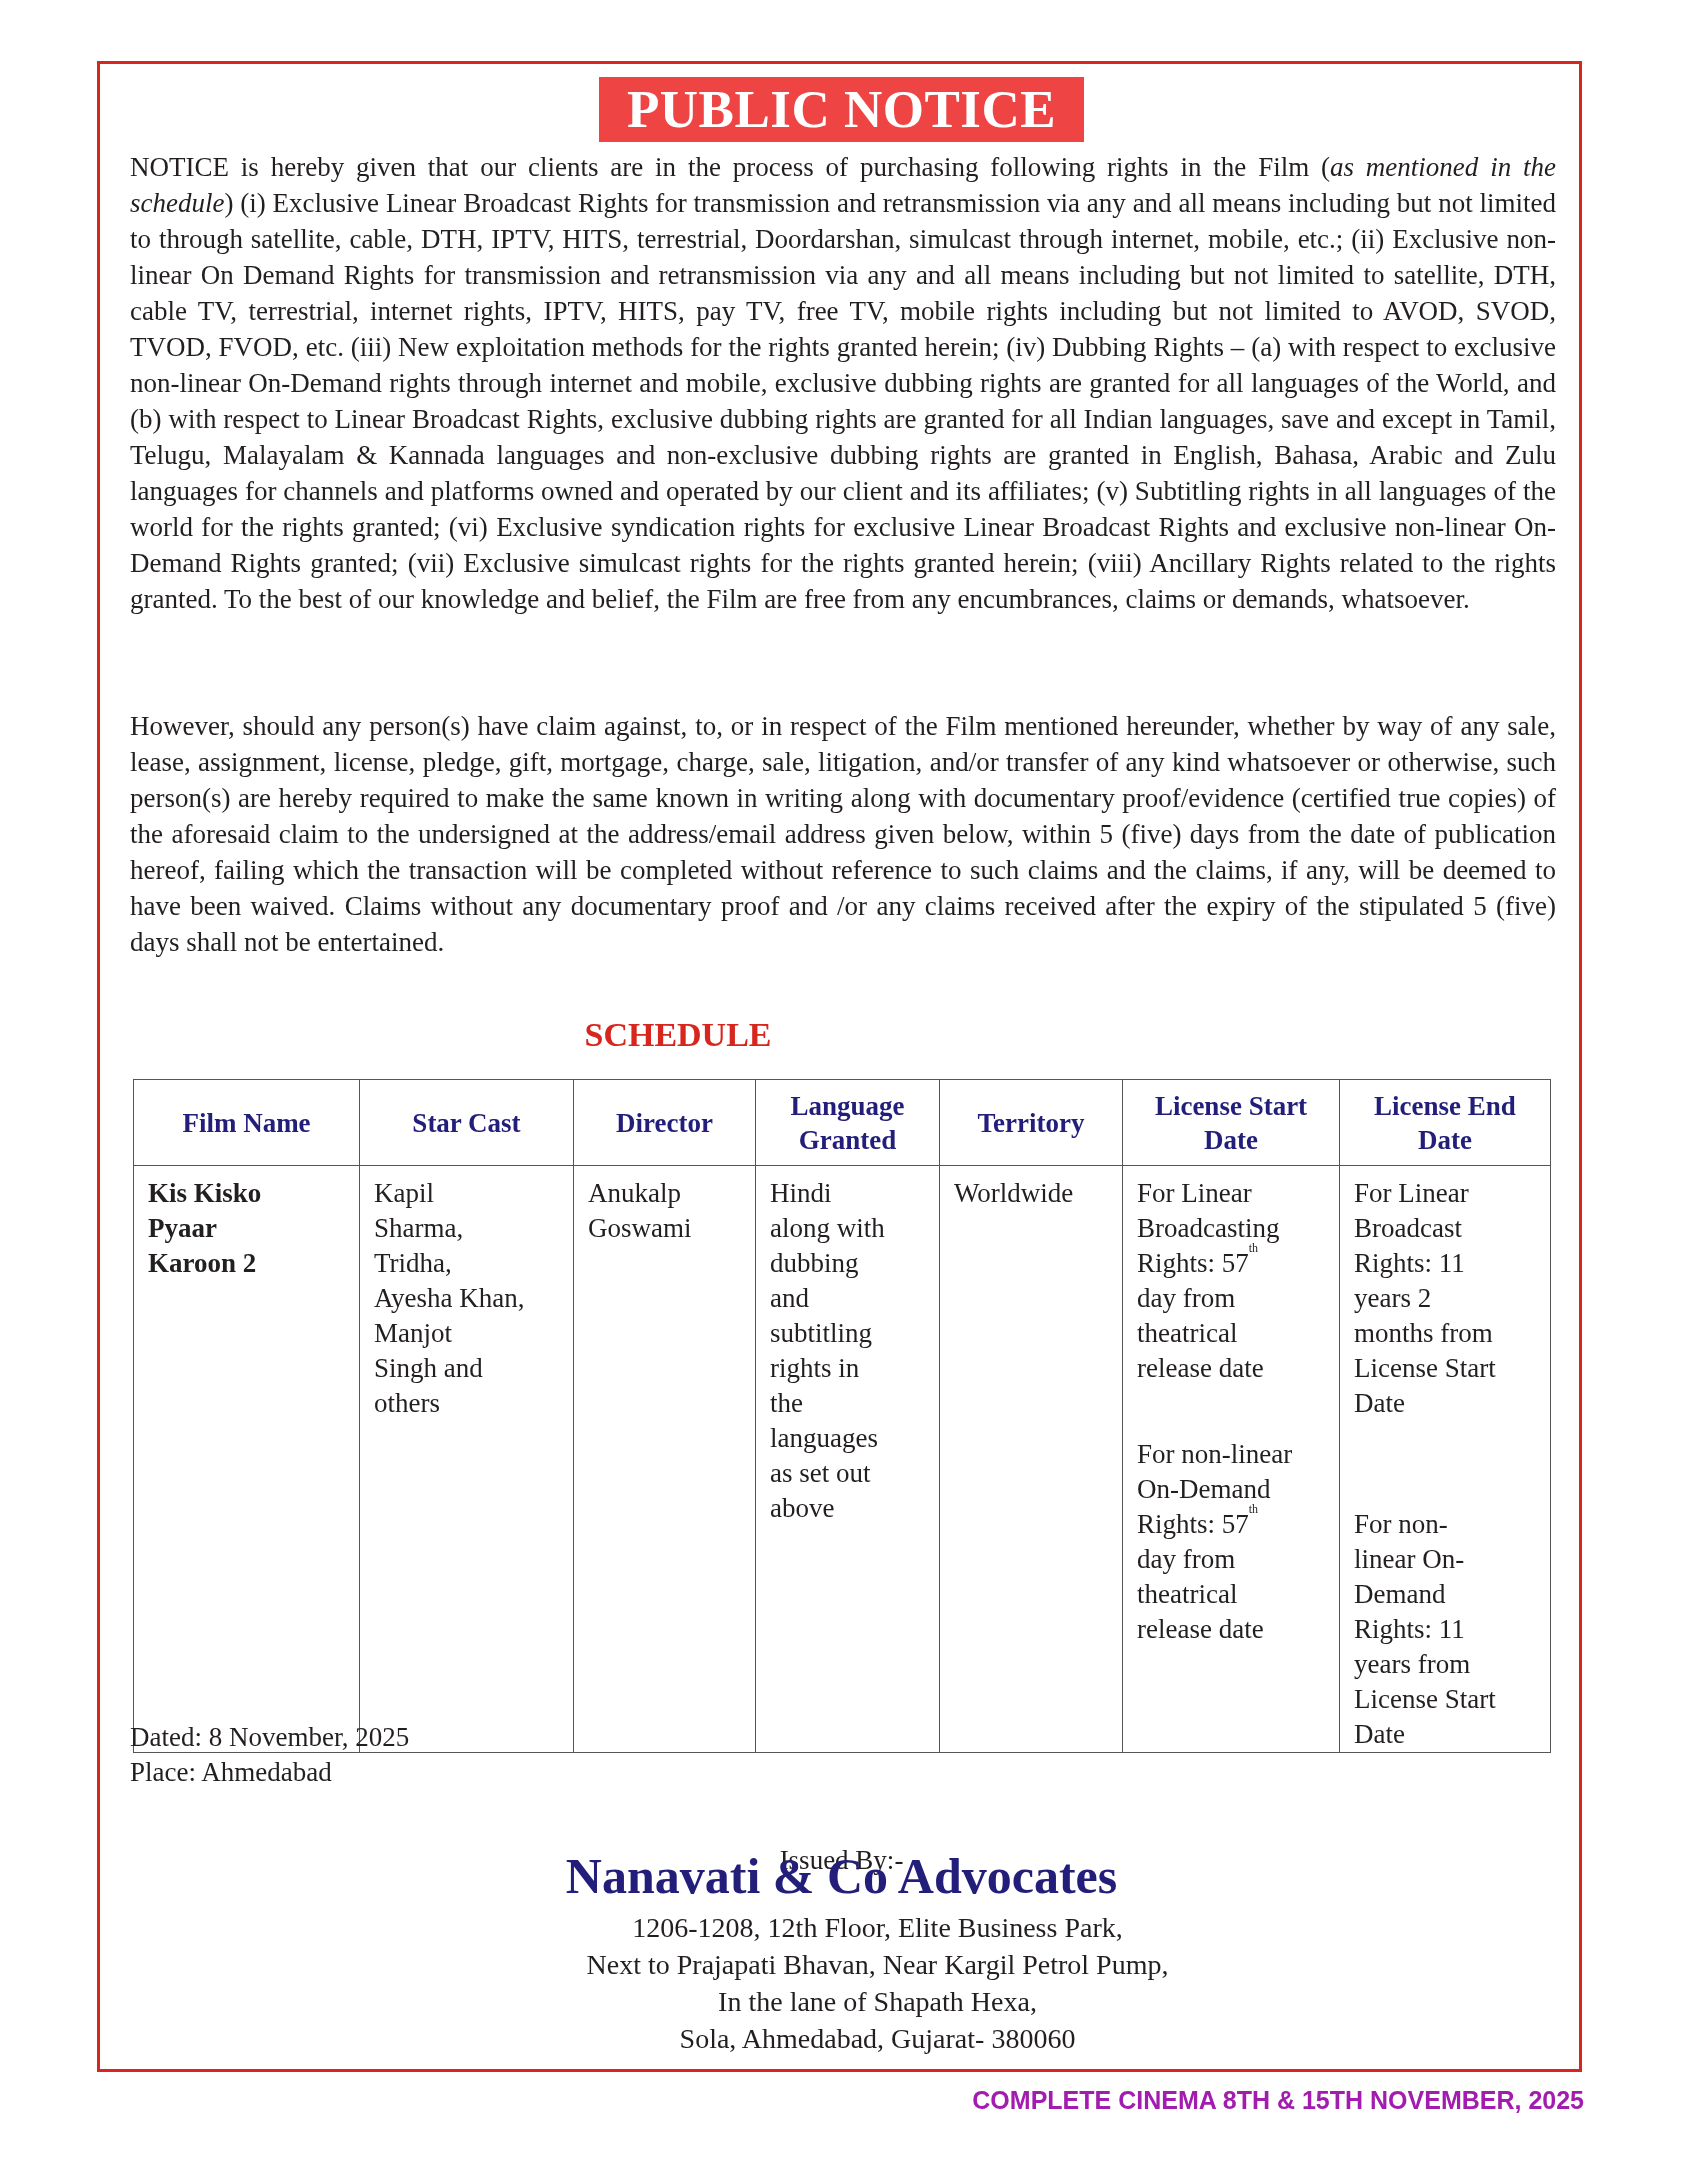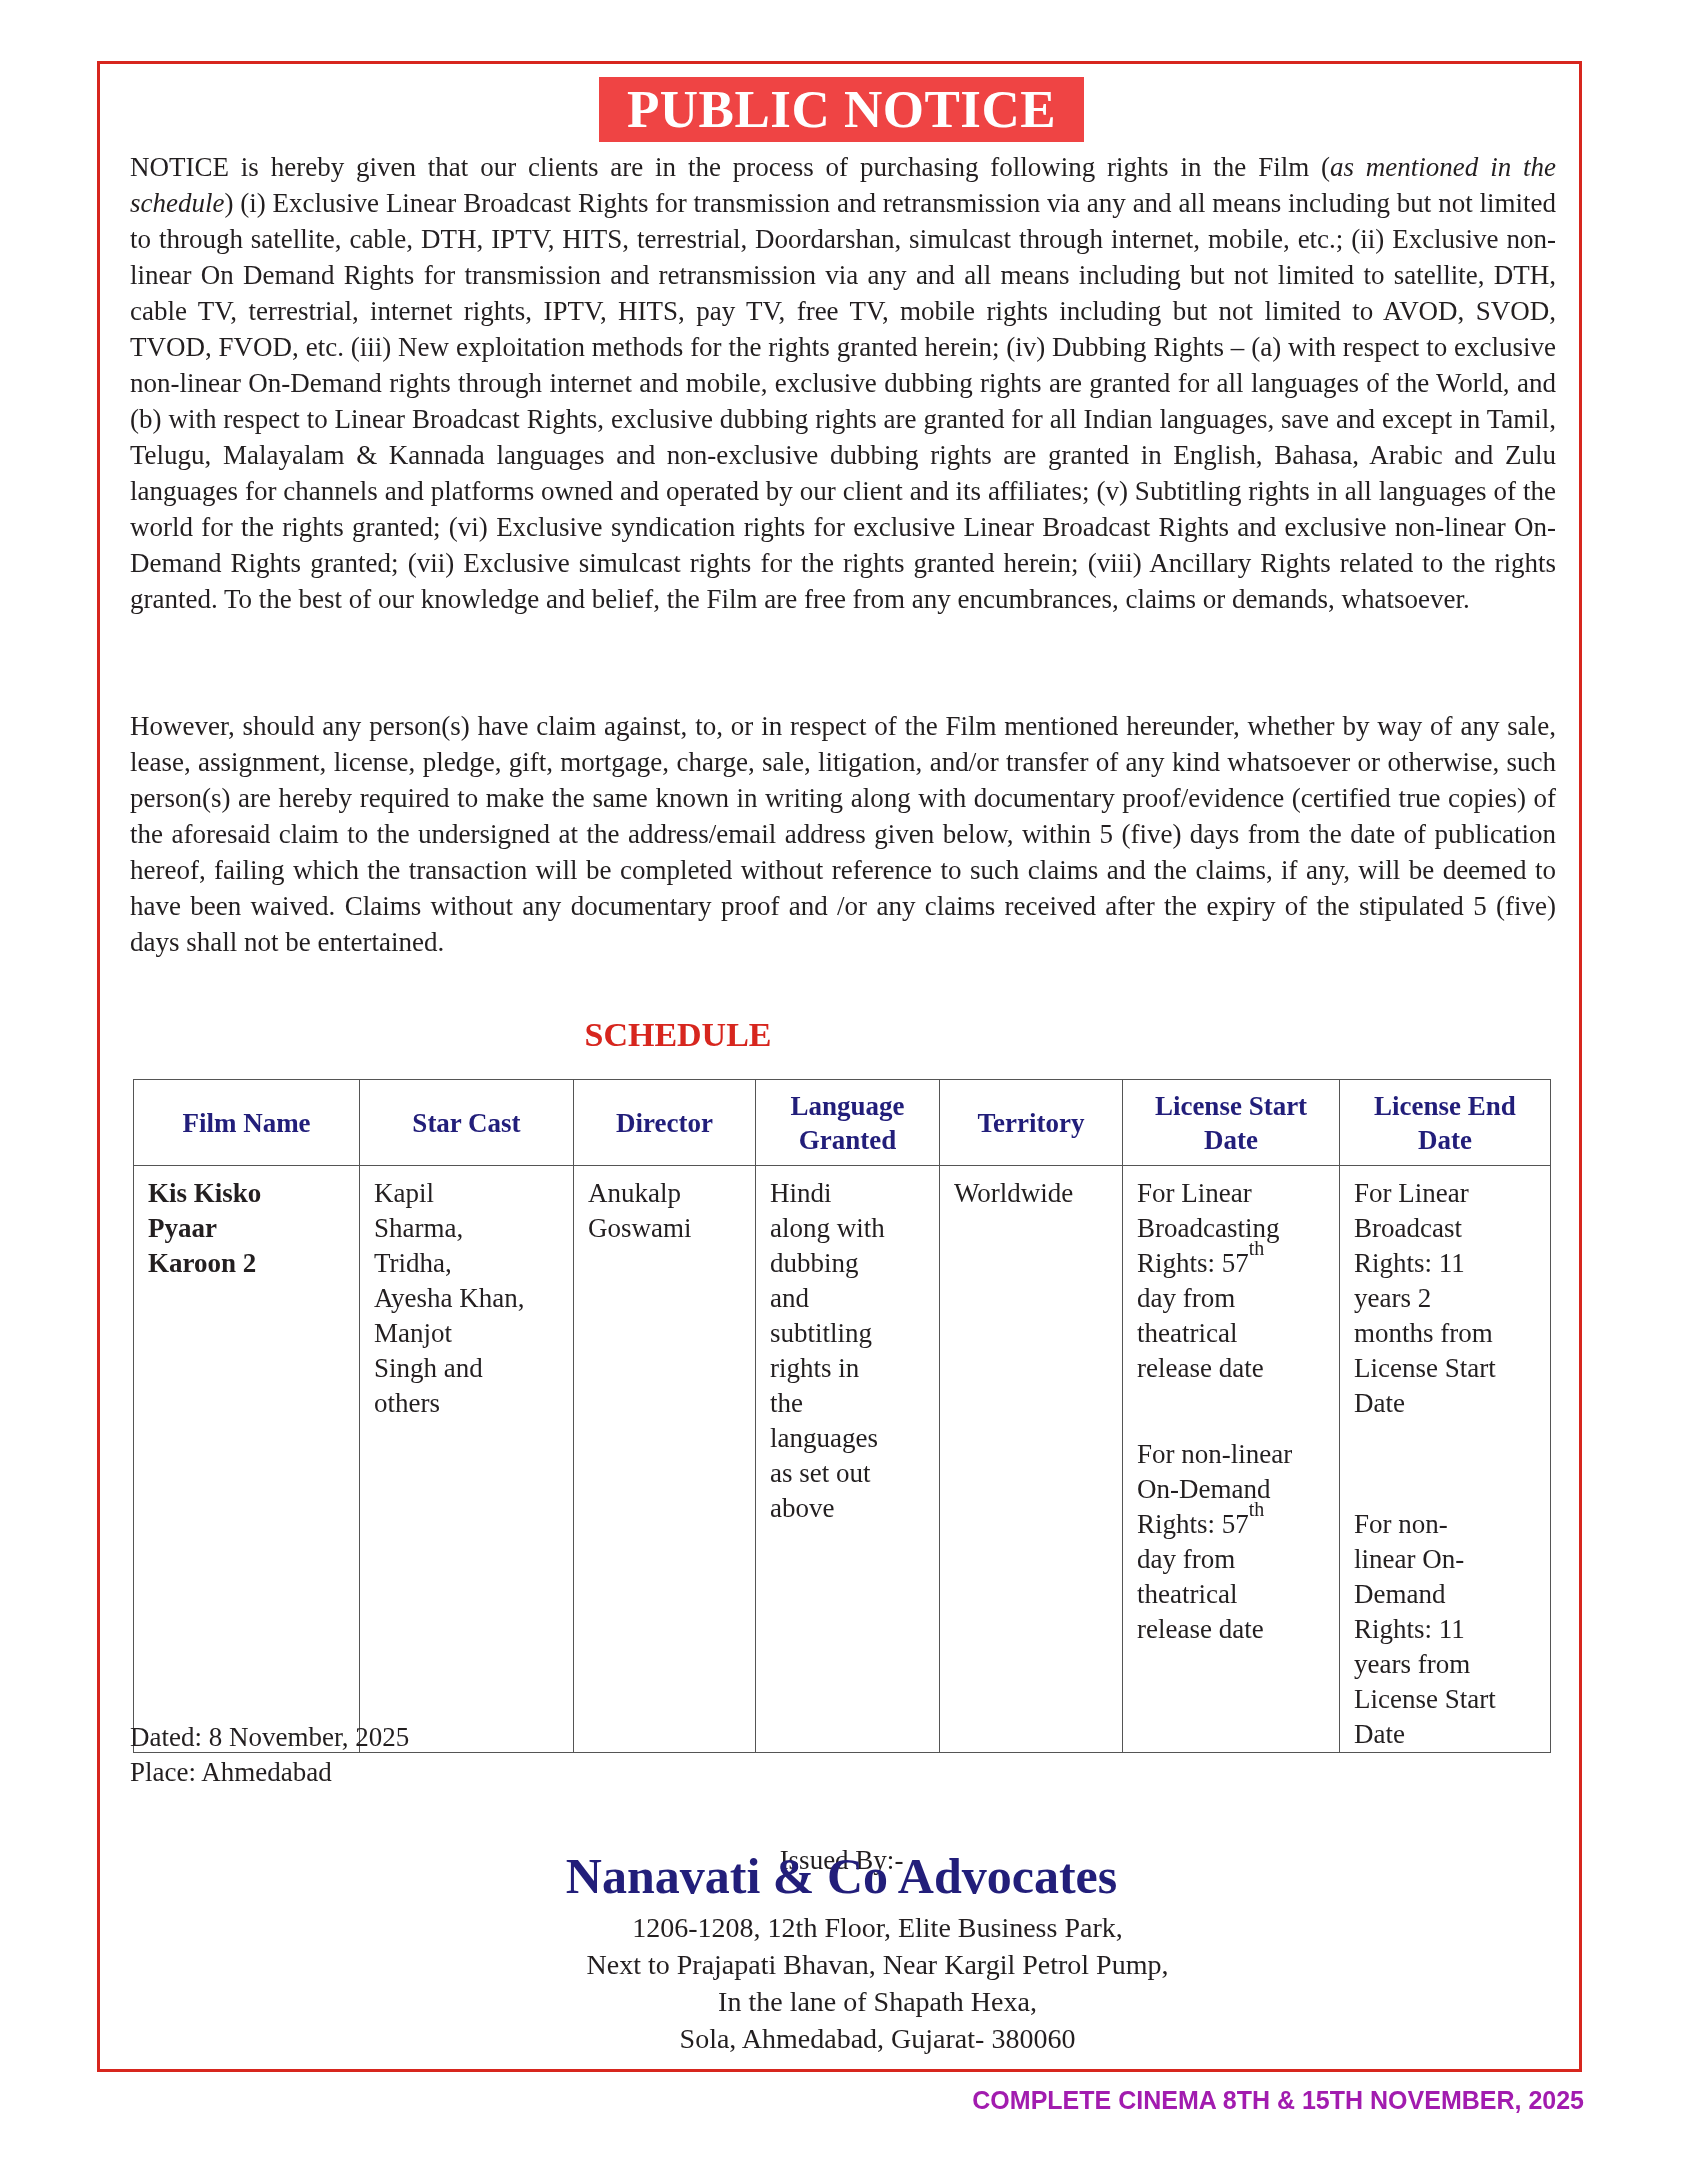--- a/index.html
+++ b/index.html
@@ -19,21 +19,21 @@
                       color:#d7261e; font-weight:bold; font-size:34px; line-height:44px; }
   table.sched { position:absolute; left:133px; top:1079px; width:1417px; height:645px;
                 border-collapse:collapse; table-layout:fixed; }
   table.sched th, table.sched td { border:1.6px solid #555555; vertical-align:top; }
   table.sched th { height:85px; vertical-align:middle; text-align:center; color:#221e7a;
                    font-weight:bold; font-size:27px; line-height:34px; padding:0 6px; }
   table.sched td { font-size:27px; line-height:35px; padding:10px 14px 0 14px; text-align:left; }
   td.film { font-weight:bold; }
   .line { display:block; }
   .gap { display:block; height:51px; }
-  sup { font-size:20px; line-height:0; vertical-align:top; position:relative; top:2px; }
+  sup { font-size:12px; line-height:0; vertical-align:top; position:relative; top:2px; }
   .dated { position:absolute; left:130px; top:1720px; font-size:27px; line-height:35px; }
   .issued { position:absolute; left:0; width:1683px; top:1811px; text-align:center;
             font-size:27px; line-height:35px;margin-top:32px; }
   .firm { position:absolute; left:0; width:1683px; top:1847px; text-align:center;
           color:#221e7a; font-weight:bold; font-size:50px; line-height:59px; }
   .address { position:absolute; left:0; width:1683px; top:1909px; text-align:center;
              font-size:28px; line-height:37px;padding-left:36px; }
   .footer { position:absolute; right:99px; top:2085px; font-family:"Liberation Sans", "DejaVu Sans", sans-serif;
             font-weight:bold; font-size:25px; line-height:30px; color:#a21caf; }
 </style>

